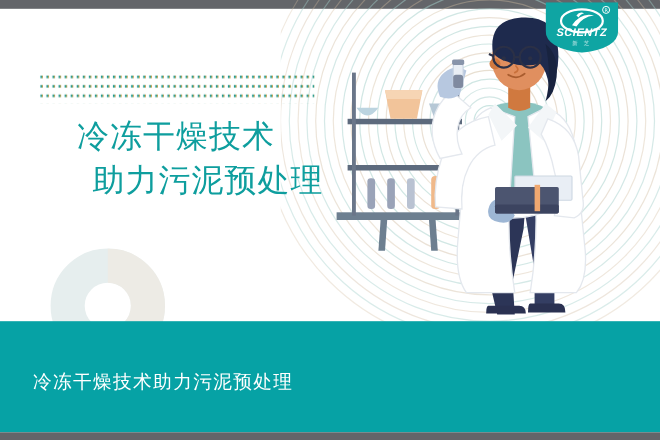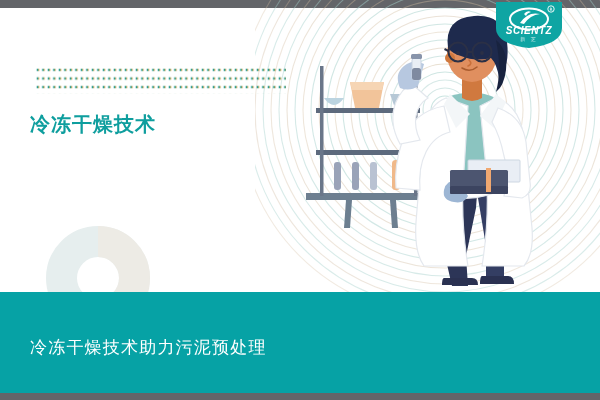--- a/index.html
+++ b/index.html
@@ -77,26 +77,27 @@
 
   
   .headline {
     position: absolute;
     left: 30px;
     top: 104px;
     width: 300px;
   }
   .headline .line {
     color: #0e9e9e;
-    font-weight: bold;
-    font-size: 20px;
+    font-weight: normal;
+    font-size: 29px;
     line-height: 40px;
     letter-spacing: 1px;
     white-space: nowrap;
     font-family: "DejaVu Sans", "Liberation Sans", sans-serif;
+    margin-left: 40px;
   }
   .headline .line2 { padding-left: 14px; }
 
   
   .footer {
     position: absolute;
     left: 0;
     top: 292px;
     width: 600px;
     height: 101px;
@@ -302,20 +303,21 @@
         <pattern id="dotpat" x="0" y="0" width="5.5" height="8.6" patternUnits="userSpaceOnUse">
           <rect x="0.7" y="0.7" width="2.4" height="2.4" fill="url(#dotgrad)"></rect>
         </pattern>
       </defs>
       <rect x="0" y="0" width="250" height="26" fill="url(#dotpat)"></rect>
     </svg>
   </div>
 
   <div class="headline">
     <div class="line line1">冷冻干燥技术</div>
+    <div class="line line2">助力污泥预处理</div>
   </div>
 
   <div class="footer"></div>
   <div class="footer-caption">冷冻干燥技术助力污泥预处理</div>
 
   <div class="logo">
     <svg width="66" height="46" viewBox="0 0 66 46" xmlns="http://www.w3.org/2000/svg">
       <path d="M0 0 H66 V26 Q66 42 33 46 Q0 42 0 26 Z" fill="#0fa5a3"></path>
       <ellipse cx="33" cy="17" rx="19" ry="10.5" fill="none" stroke="#ffffff" stroke-width="2"></ellipse>
       <path d="M24 21 q8 -12 20 -9 q-10 1 -16 10 z" fill="#ffffff"></path>

